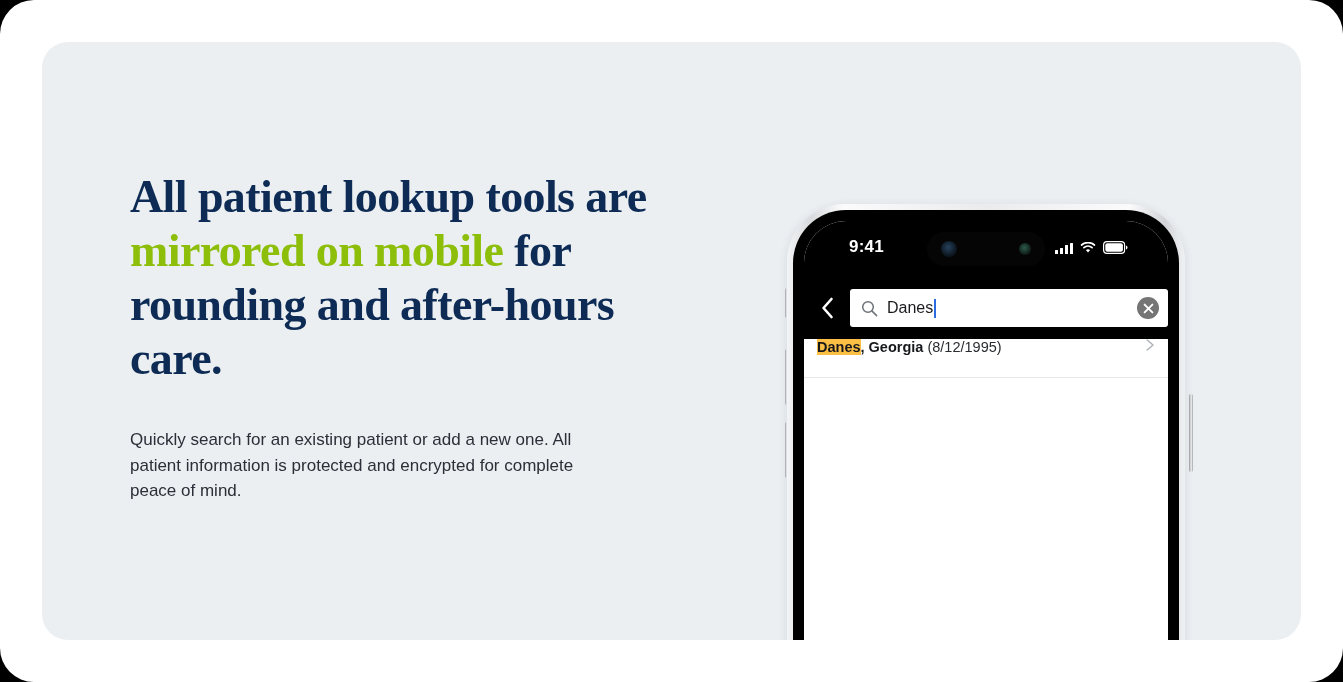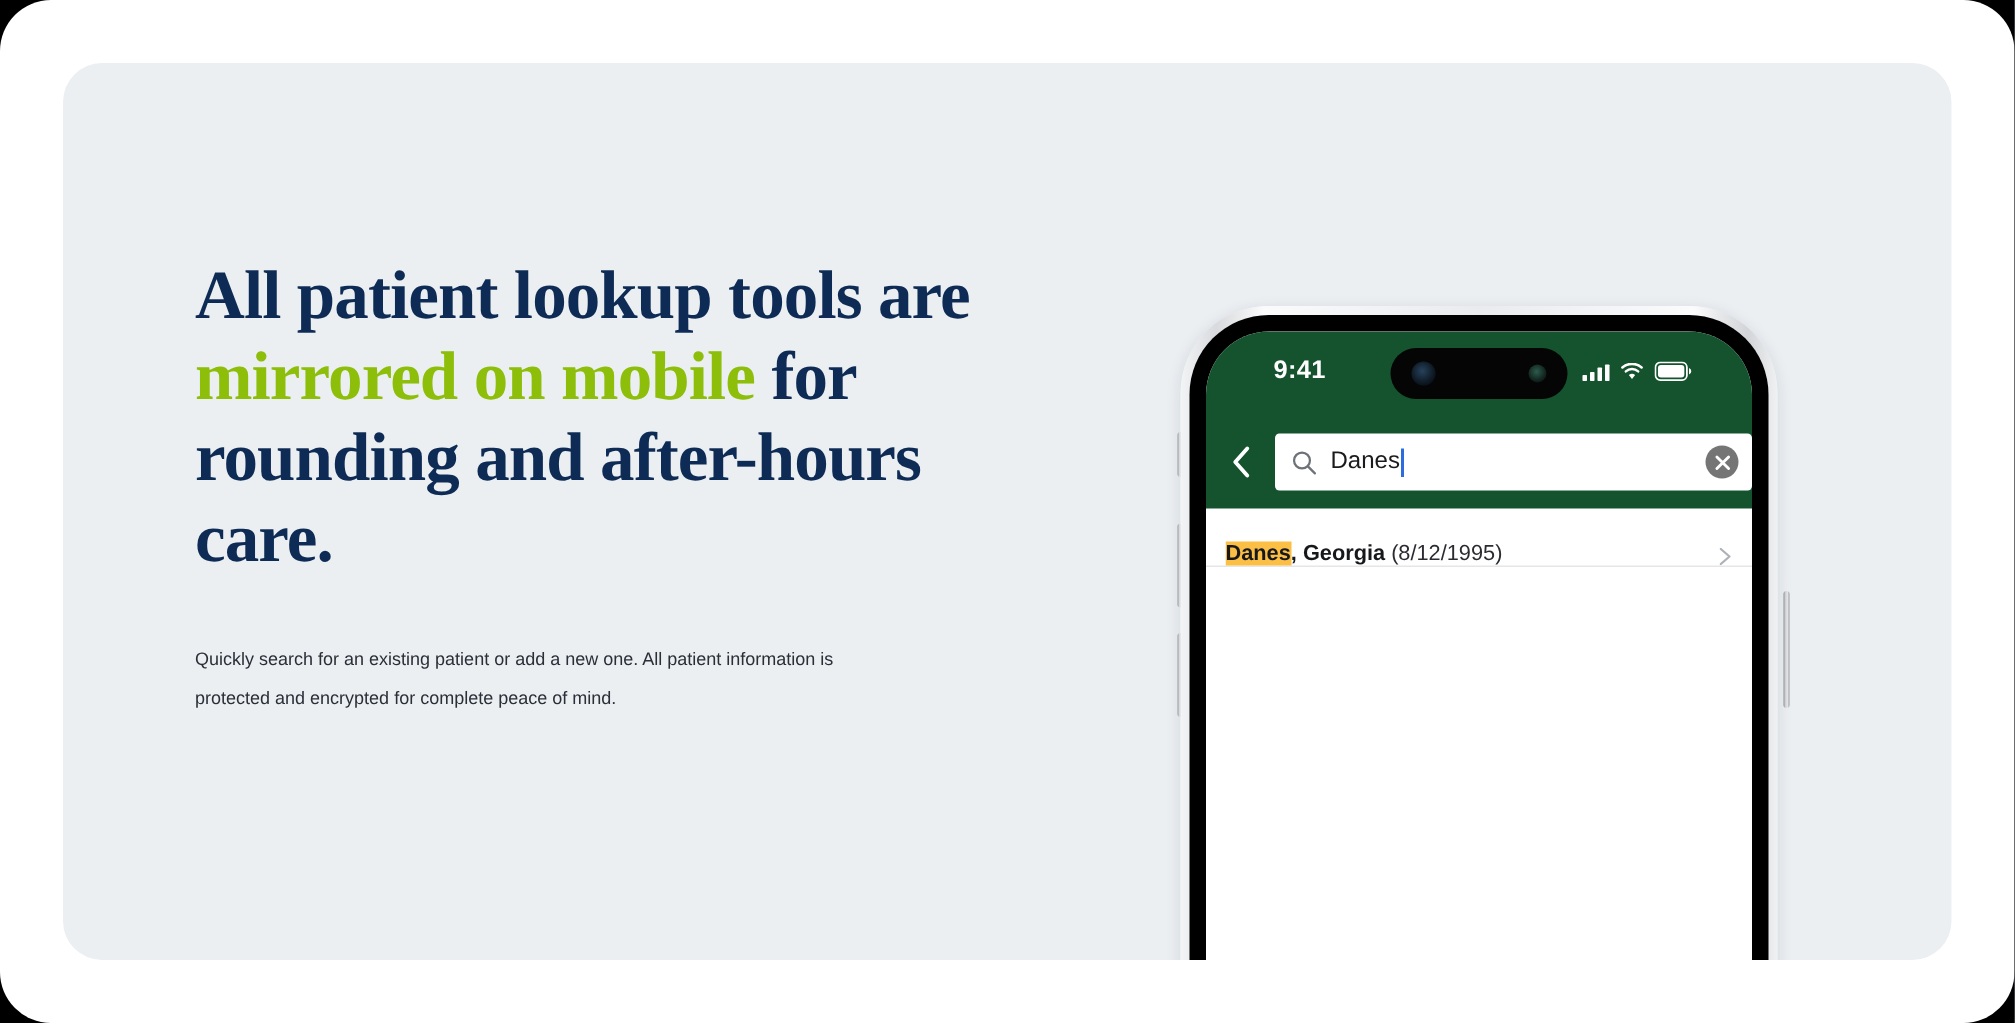--- a/index.html
+++ b/index.html
@@ -51,21 +51,21 @@
     letter-spacing: -0.6px;
     color: #0D2B54;
     font-family: Liberation Serif, serif;
   }
   #headline .accent { color: #8CBE0A; }
 
   #subcopy {
     margin: 0;
     padding-top: 41px;
     width: 470px;
-    font-size: 12px;
+    font-size: 17px;
     line-height: 25.5px;
     color: #2B2F38;
     font-weight: normal;
   }
 
   
   #phone-wrap {
     position: absolute;
     left: 745px;
     top: 162px;
@@ -102,21 +102,21 @@
     height: 497px;
     border-radius: 42px;
     background: #ffffff;
     overflow: hidden;
   }
 
   
   #app-header {
     position: relative;
     height: 118px;
-    background: #14532d;
+    background: #000000;
   }
 
   
   #status-bar {
     position: absolute;
     left: 0; top: 0;
     width: 100%;
     height: 56px;
   }
   #status-time {
@@ -250,21 +250,21 @@
     justify-content: center;
   }
 
   
   #results {
     background: #ffffff;
   }
   .result-row {
     height: 38px;
     display: flex;
-    align-items: flex-end;
+    align-items: flex-start;
     padding: 0 12px 0 13px;
     border-bottom: 1px solid #e4e6e8;
     background: #ffffff;
   }
   .result-text {
     flex: 1 1 auto;
     font-size: 14.5px;
     color: #17181b;
     white-space: nowrap;
     overflow: hidden;

